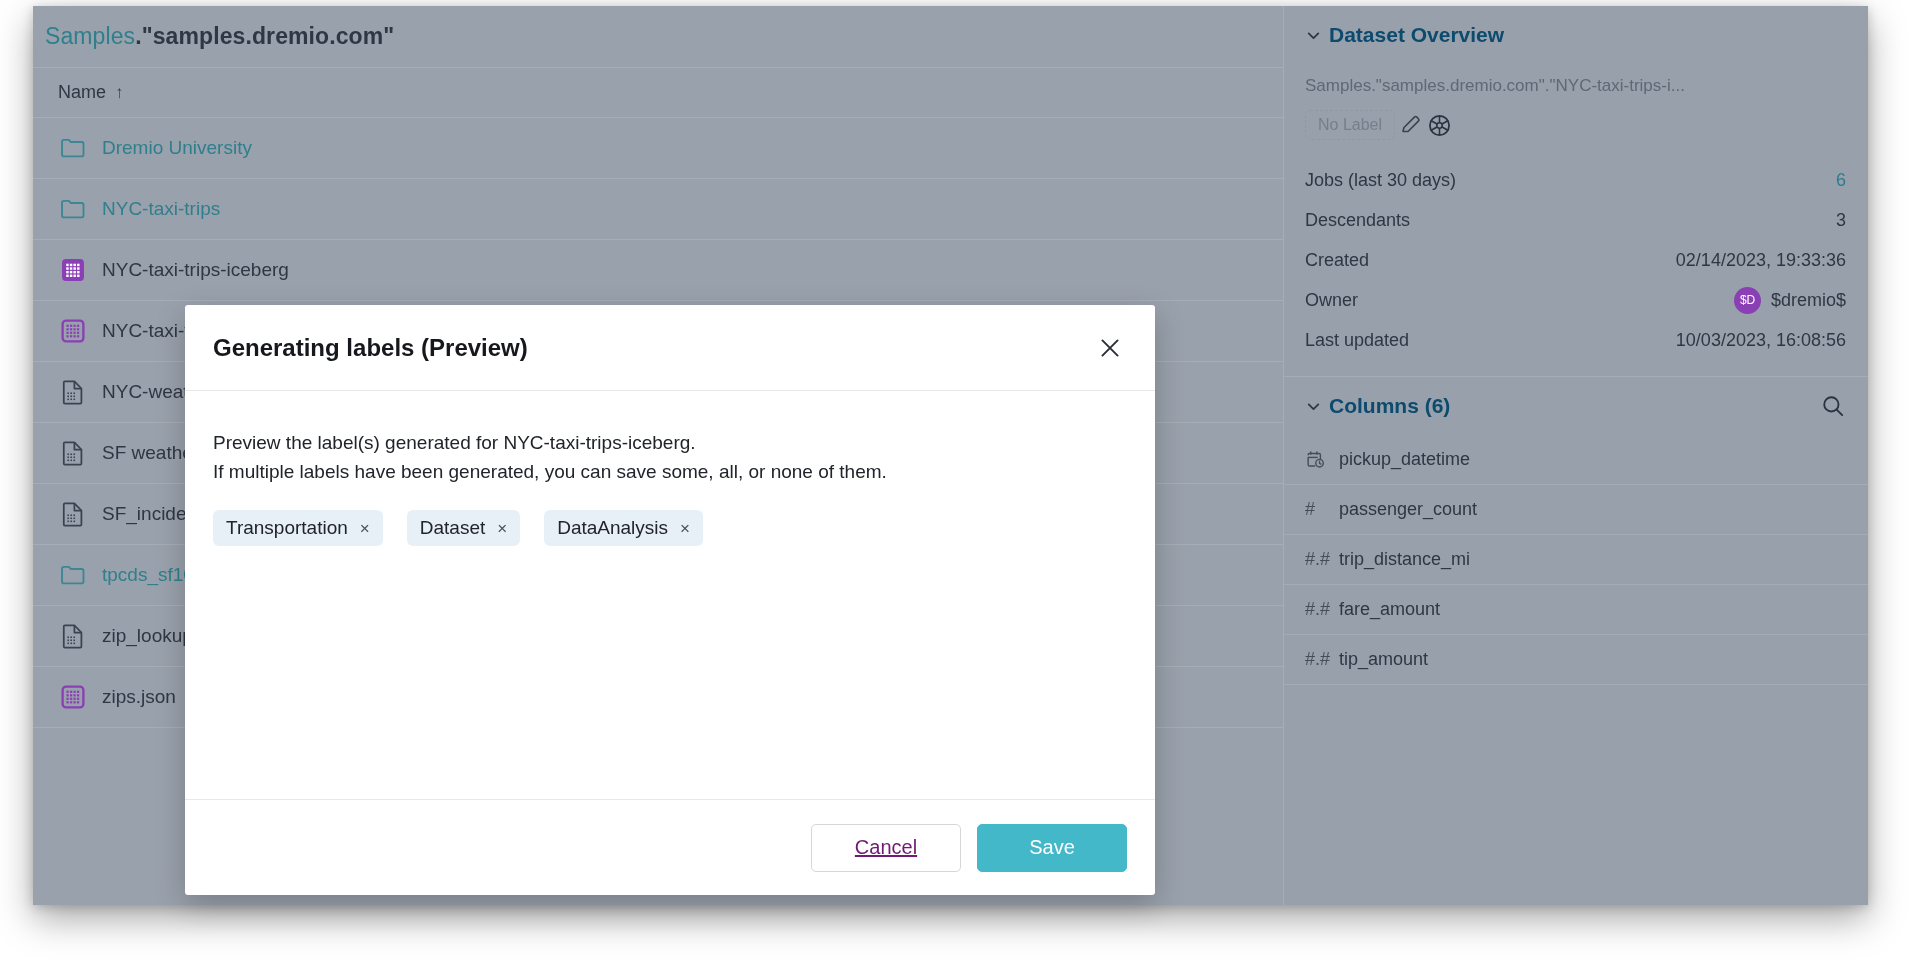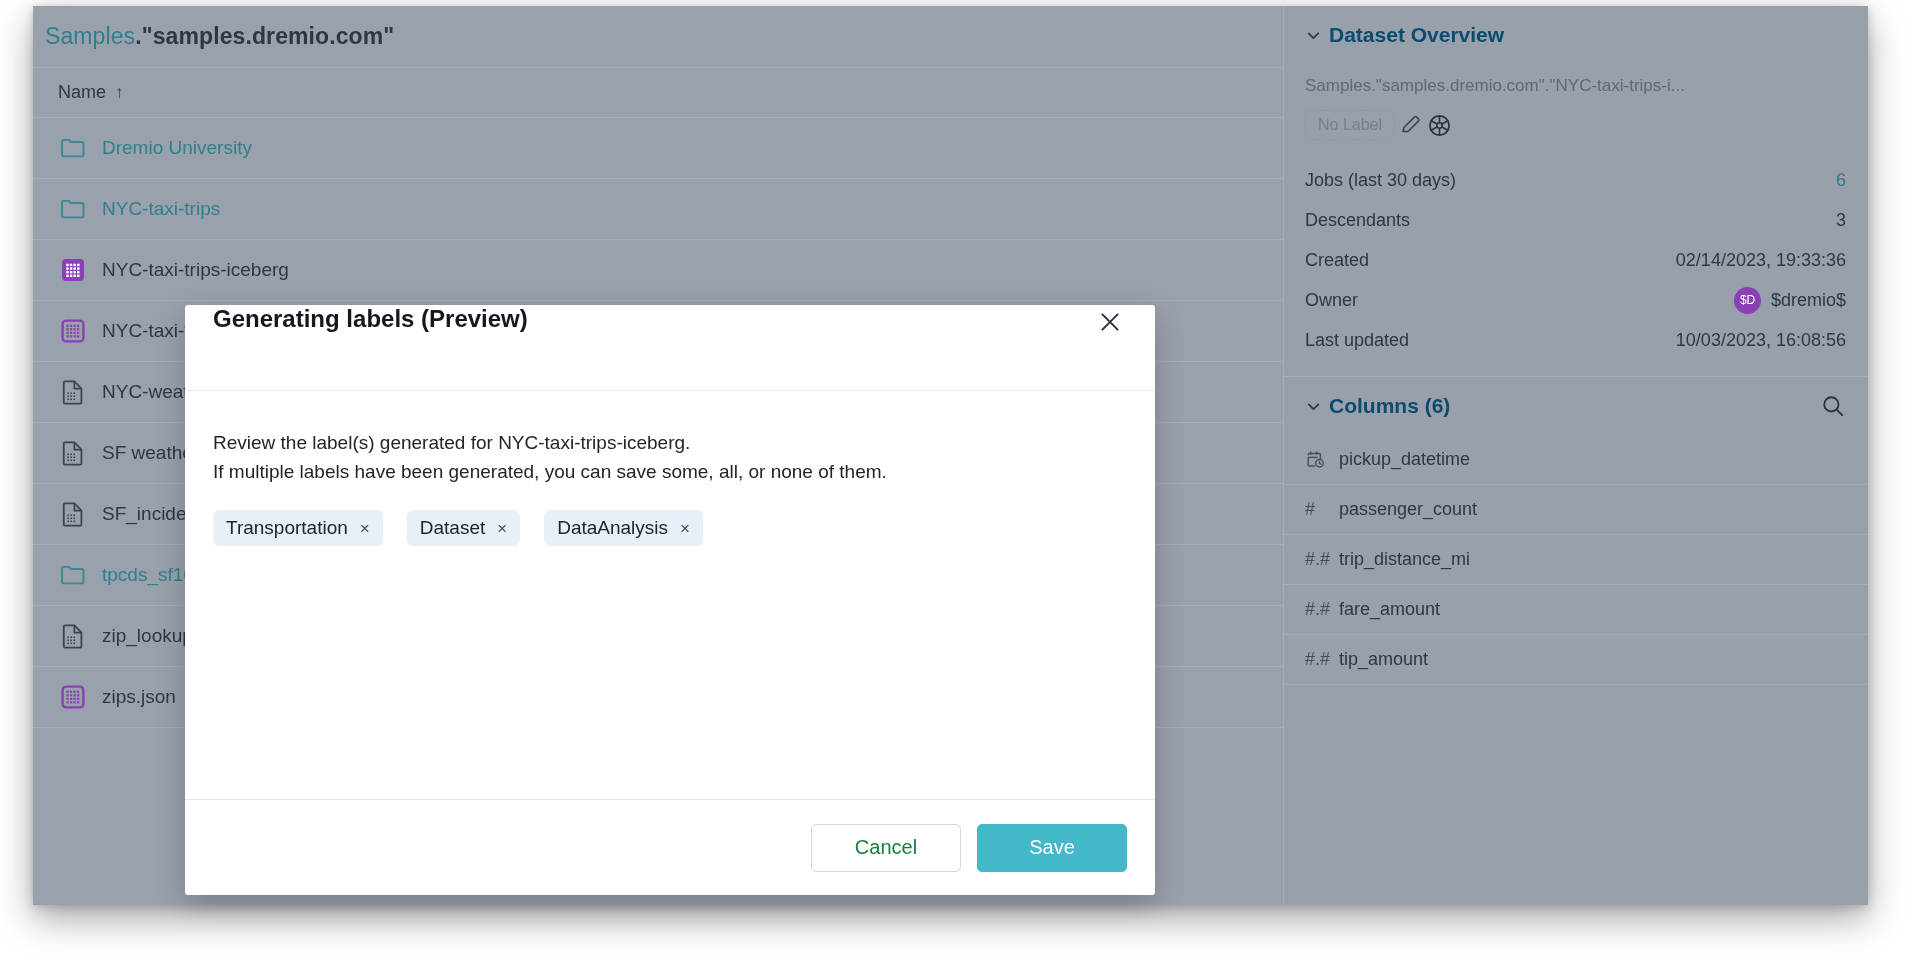--- a/index.html
+++ b/index.html
@@ -236,21 +236,21 @@
     border-radius: 3px;
     box-shadow: 0 10px 30px rgba(0,0,0,0.22);
     display: flex;
     flex-direction: column;
     overflow: hidden;
   }
   .modal-header {
     height: 86px;
     flex: 0 0 86px;
     display: flex;
-    align-items: flex-start;
+    align-items: center;
     padding: 0 28px;
     border-bottom: 1px solid #e7e8ea;
     box-sizing: border-box;
   }
   .modal-title {
     font-size: 24px;
     font-weight: bold;
     color: #16181c;
   }
   .modal-close {
@@ -312,21 +312,22 @@
     font-size: 20px;
     display: flex;
     align-items: center;
     justify-content: center;
     cursor: pointer;
     box-sizing: border-box;
   }
   .btn-secondary {
     background: #ffffff;
     border: 1px solid #d4d6da;
-    color: #15803d;
+    color: #701a75;
+    text-decoration: underline;
   }
   .btn-primary {
     background: #43b8c9;
     border: 1px solid #43b8c9;
     color: #ffffff;
   }
 </style>
 </head>
 <body>
 
@@ -638,21 +639,21 @@
     <div class="modal-header">
       <span class="modal-title">Generating labels (Preview)</span>
       <span class="modal-close">
         <svg width="26" height="26" viewBox="0 0 24 24">
             <path d="M5 5 L19 19 M19 5 L5 19" stroke="currentColor" stroke-width="1.8" stroke-linecap="round"></path>
           </svg>
       </span>
     </div>
 
     <div class="modal-body">
-      <div class="body-line">Review the label(s) generated for NYC-taxi-trips-iceberg.</div>
+      <div class="body-line">Preview the label(s) generated for NYC-taxi-trips-iceberg.</div>
       <div class="body-line">If multiple labels have been generated, you can save some, all, or none of them.</div>
       <div class="chips" id="chips-container">
           <span class="chip">
             <span>Transportation</span>
             <span class="chip-x">×</span>
           </span>
           <span class="chip">
             <span>Dataset</span>
             <span class="chip-x">×</span>
           </span>

